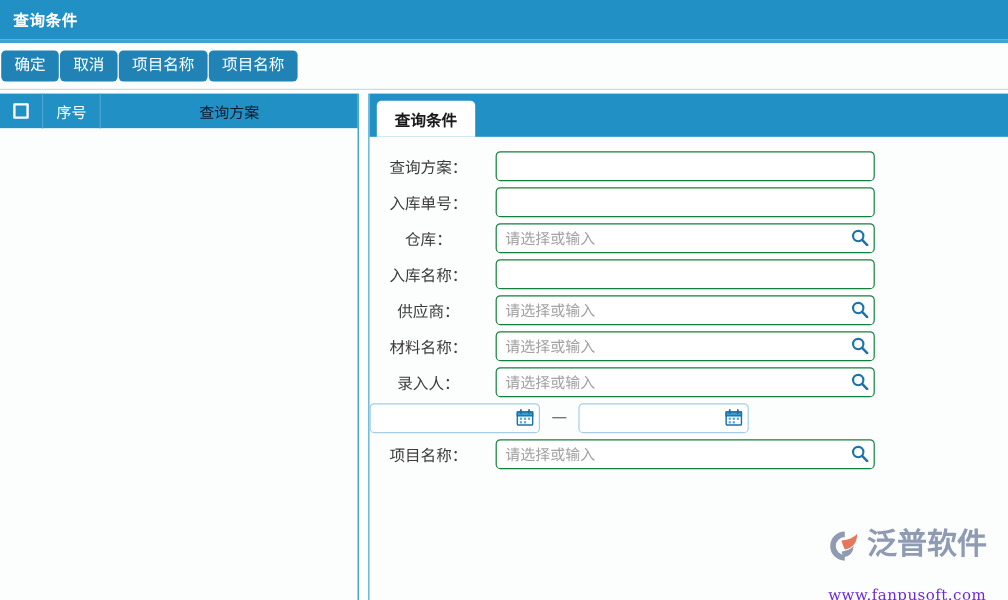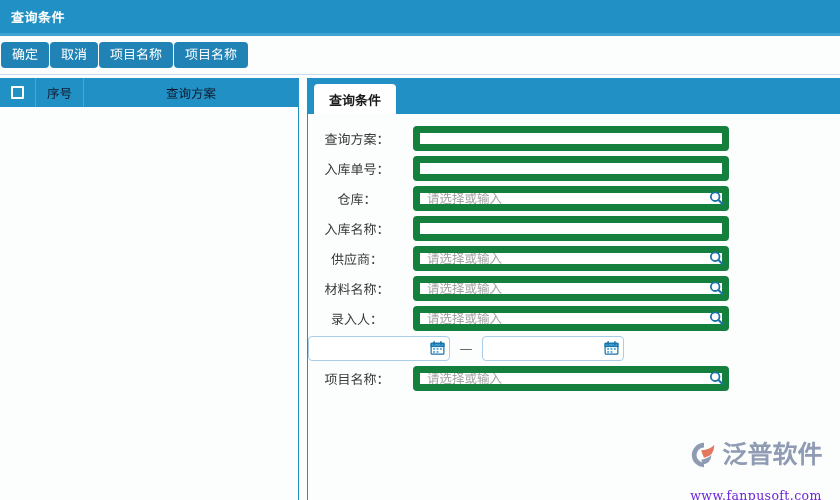--- a/index.html
+++ b/index.html
@@ -91,21 +91,21 @@
     width: 13px; height: 13px;
     border: 2px solid #ffffff;
     background: transparent;
     border-radius: 1px;
     display: block;
     cursor: pointer;
   }
   .gh-seq {
     width: 48px;
     display: flex; align-items: center; justify-content: center;
-    color: #0f172a; font-size: 12.5px;
+    color: #ffffff; font-size: 12.5px;
     border-right: 1px solid #4aa7d1;
   }
   .gh-plan {
     flex: 1;
     display: flex; align-items: center; justify-content: center;
     color: #0f172a; font-size: 12.5px;
   }
   .grid-body {
     height: 393px;
     background: #fcfdfd;
@@ -178,21 +178,21 @@
     white-space: nowrap;
   }
   .field {
     position: relative;
     width: 316px;
     height: 25px;
   }
   .field input {
     width: 100%;
     height: 100%;
-    border: 7px solid #15803d;
+    border: 1px solid #15803d;
     border-radius: 4px;
     background: #ffffff;
     font-size: 12.5px;
     font-family: inherit;
     color: #333333;
     padding: 0 24px 0 7px;
     outline: none;
   }
   .field input::placeholder { color: #a2a2a2; }
   .field.plain input { padding-right: 7px; }

